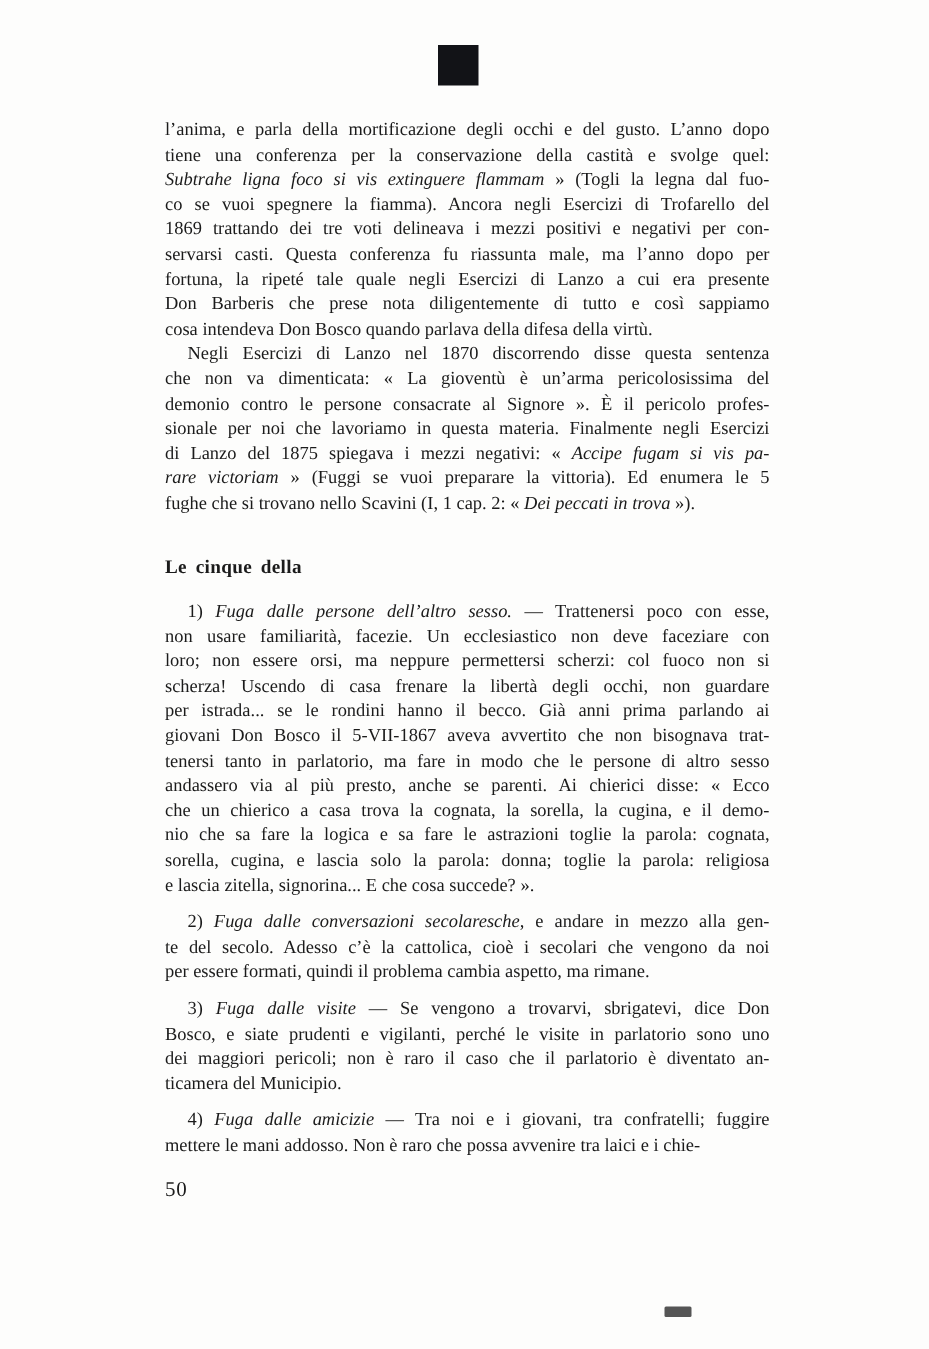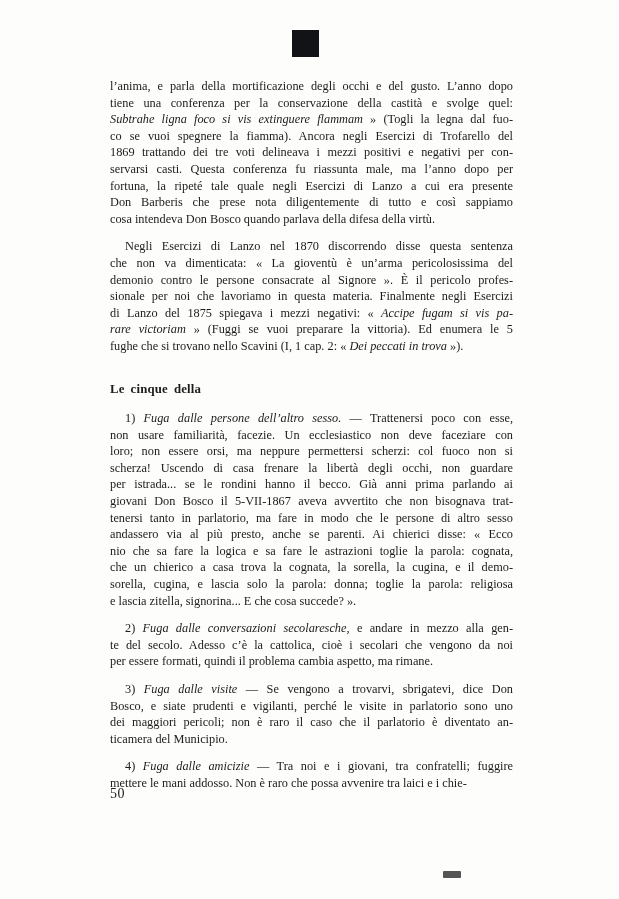--- a/index.html
+++ b/index.html
@@ -27,21 +27,21 @@
     line-height: 16.6px;
   }
   .para { margin: 0; }
   .para.spaced { margin-top: 8px; }
   .line {
     text-align: justify;
     text-align-last: justify;
     white-space: normal;
   }
   .line.last { text-align-last: auto; }
-  .line.indent { text-indent: 15px; margin-top: 11px; }
+  .line.indent { text-indent: 15px; }
   .it { font-style: italic; }
   .heading {
     margin-top: 26px;
     margin-bottom: 13px;
     font-weight: bold;
     font-size: 12.8px;
     letter-spacing: 0.2px;
     word-spacing: 2.5px;
   }
   .page-number {
@@ -96,22 +96,22 @@
       <div class="heading">Le cinque della</div>
       <div class="para spaced">
         <div class="line indent"><span>1) </span><span class="it">Fuga dalle persone dell’altro sesso.</span><span> — Trattenersi poco con esse,</span></div>
         <div class="line"><span>non usare familiarità, facezie. Un ecclesiastico non deve faceziare con</span></div>
         <div class="line"><span>loro; non essere orsi, ma neppure permettersi scherzi: col fuoco non si</span></div>
         <div class="line"><span>scherza! Uscendo di casa frenare la libertà degli occhi, non guardare</span></div>
         <div class="line"><span>per istrada... se le rondini hanno il becco. Già anni prima parlando ai</span></div>
         <div class="line"><span>giovani Don Bosco il 5-VII-1867 aveva avvertito che non bisognava trat-</span></div>
         <div class="line"><span>tenersi tanto in parlatorio, ma fare in modo che le persone di altro sesso</span></div>
         <div class="line"><span>andassero via al più presto, anche se parenti. Ai chierici disse: « Ecco</span></div>
+        <div class="line"><span>che un chierico a casa trova la cognata, la sorella, la cugina, e il demo-</span></div>
         <div class="line"><span>nio che sa fare la logica e sa fare le astrazioni toglie la parola: cognata,</span></div>
-        <div class="line"><span>che un chierico a casa trova la cognata, la sorella, la cugina, e il demo-</span></div>
         <div class="line"><span>sorella, cugina, e lascia solo la parola: donna; toglie la parola: religiosa</span></div>
         <div class="line last"><span>e lascia zitella, signorina... E che cosa succede? ».</span></div>
       </div>
       <div class="para spaced">
         <div class="line indent"><span>2) </span><span class="it">Fuga dalle conversazioni secolaresche,</span><span> e andare in mezzo alla gen-</span></div>
         <div class="line"><span>te del secolo. Adesso c’è la cattolica, cioè i secolari che vengono da noi</span></div>
         <div class="line last"><span>per essere formati, quindi il problema cambia aspetto, ma rimane.</span></div>
       </div>
       <div class="para spaced">
         <div class="line indent"><span>3) </span><span class="it">Fuga dalle visite</span><span> — Se vengono a trovarvi, sbrigatevi, dice Don</span></div>

